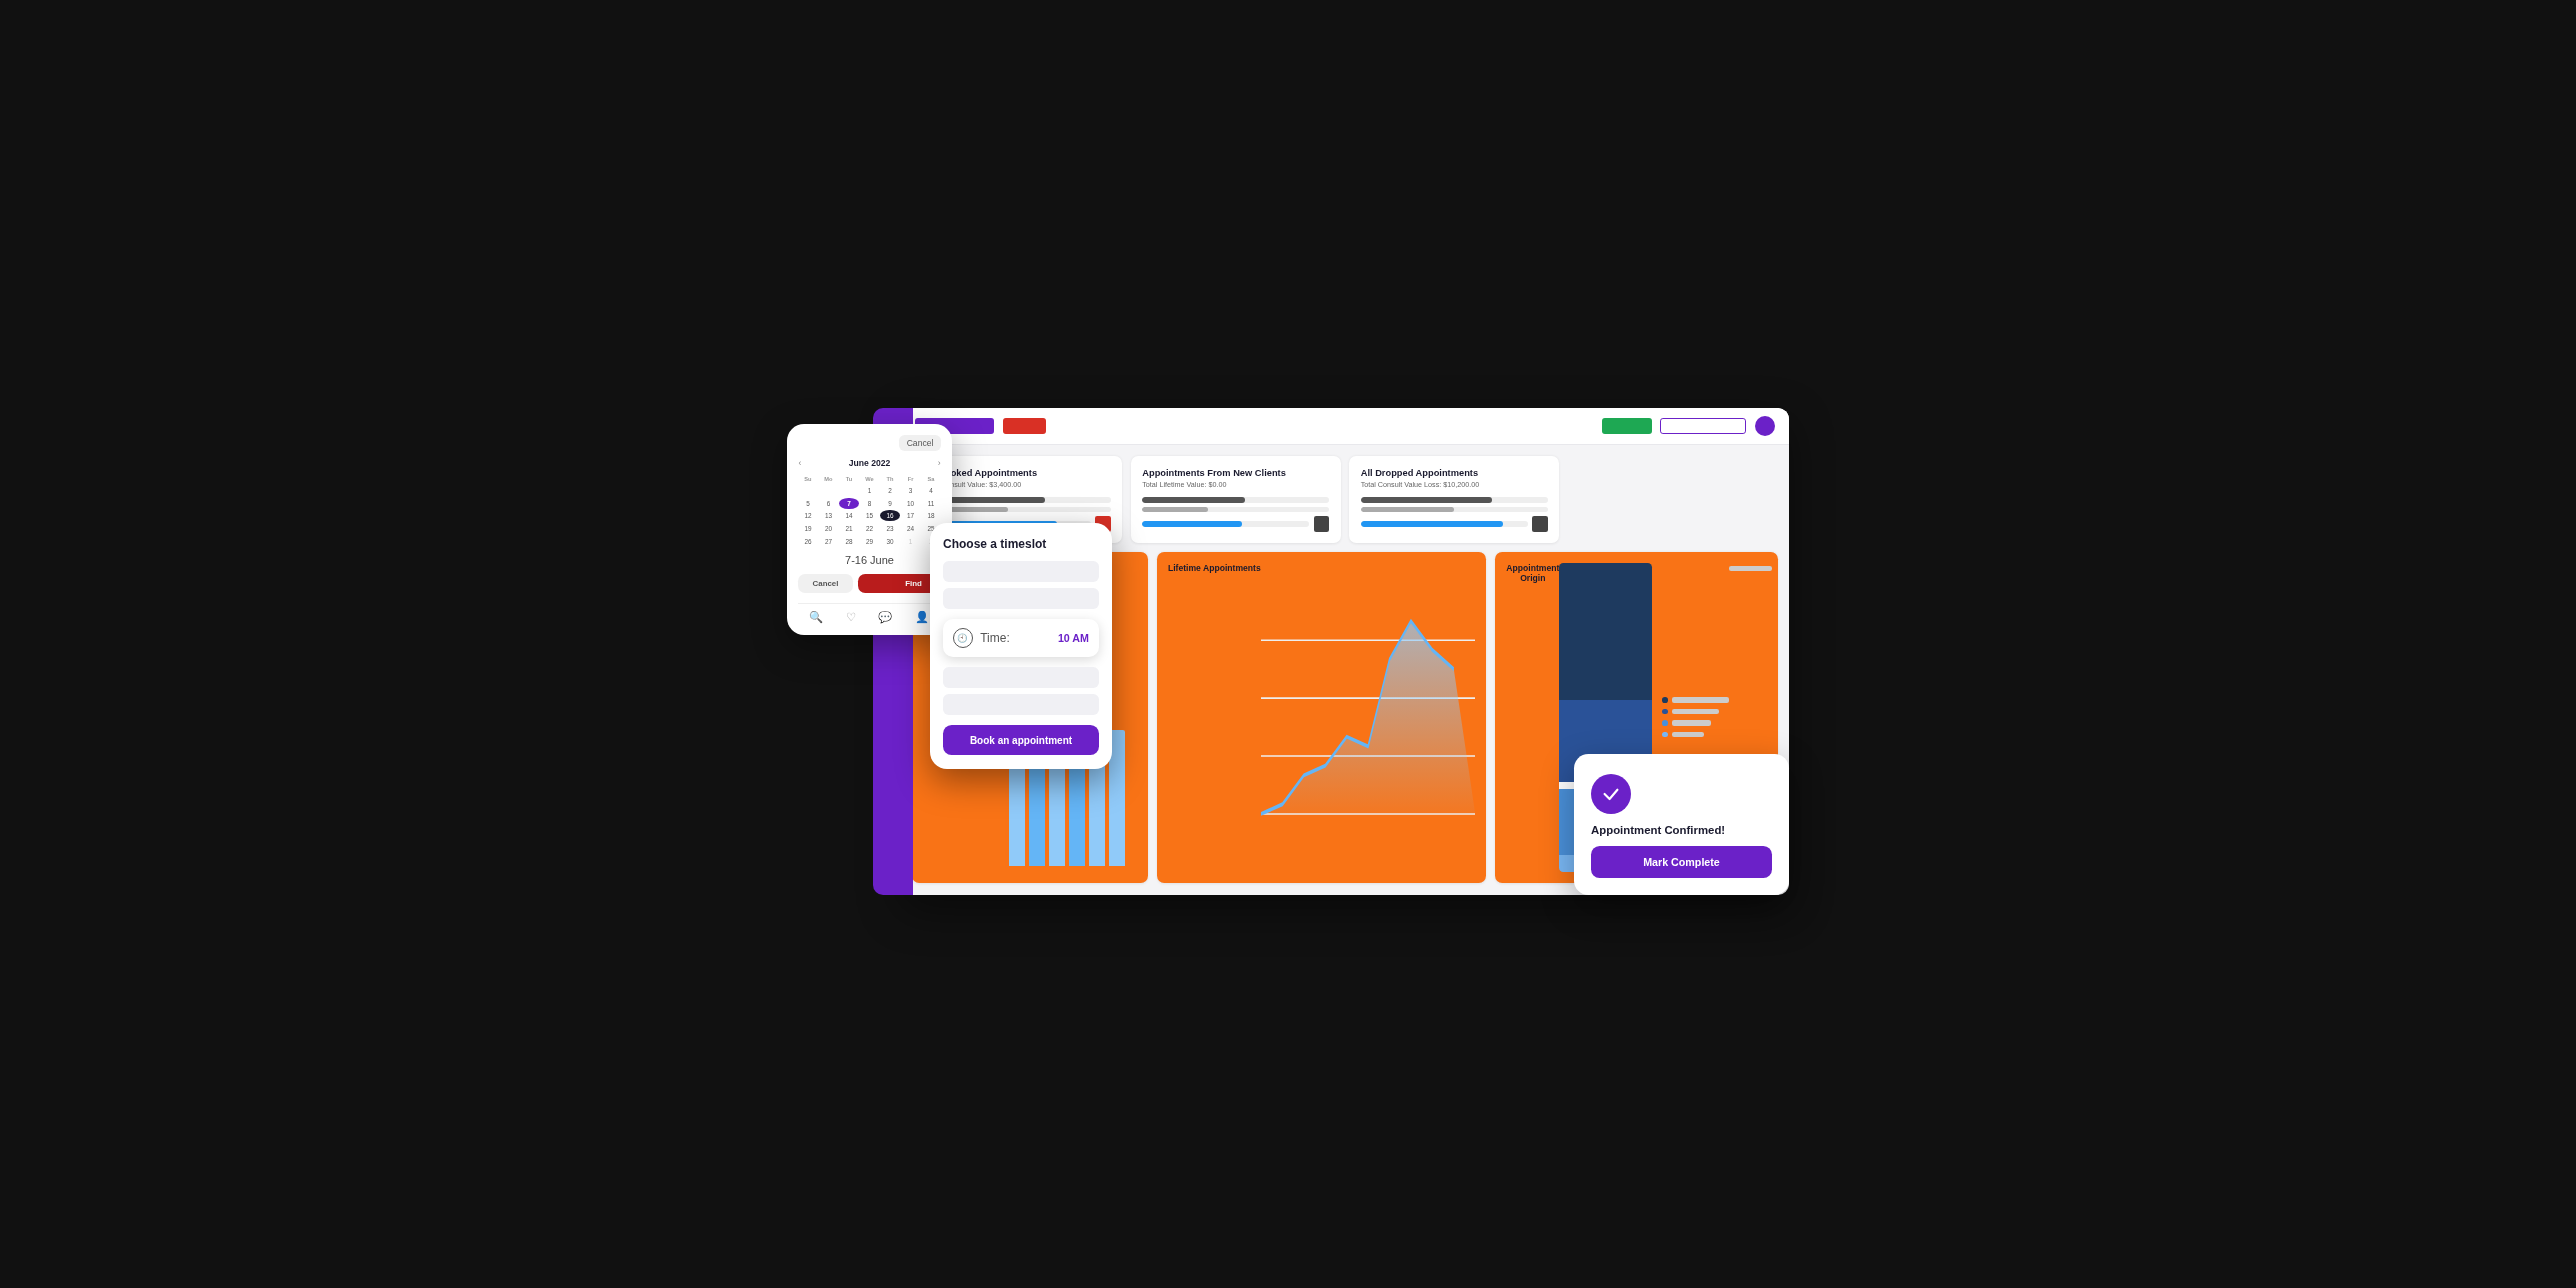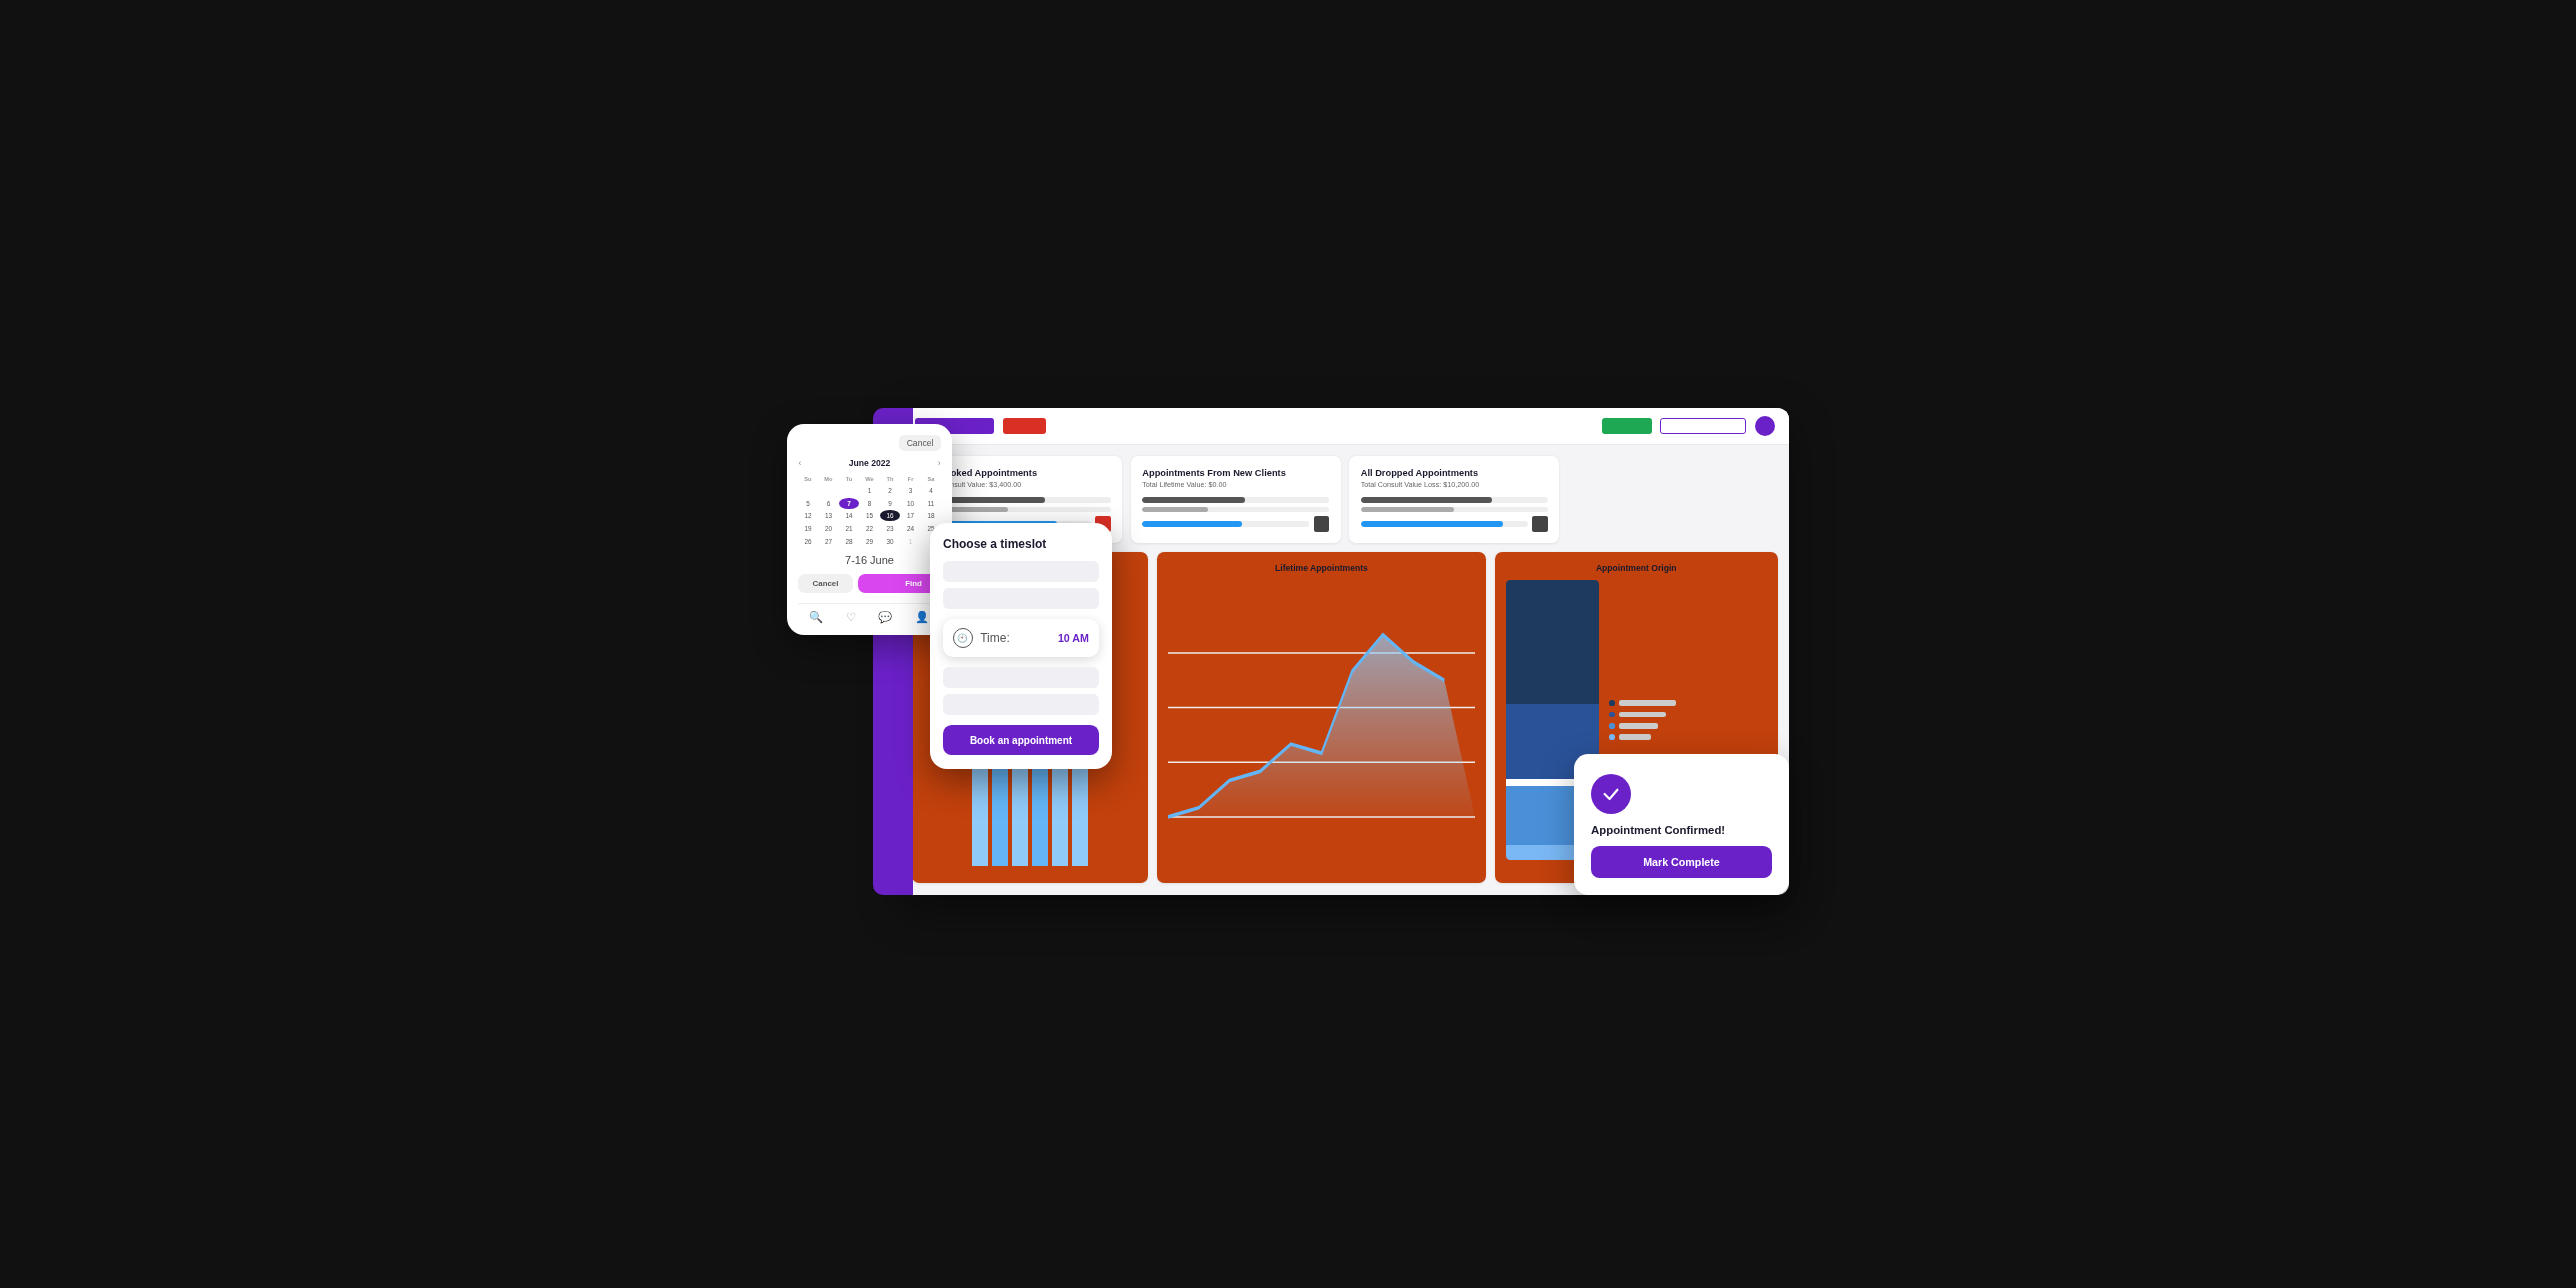--- a/index.html
+++ b/index.html
@@ -115,26 +115,26 @@
     .bar-end-box.red  { background: #d93025; }
 
     
     .chart-row {
       display: grid;
       grid-template-columns: 1fr 1.4fr 1.2fr;
       gap: 8.6px;
       flex: 1;
     }
     .chart-card {
-      background: #c2410c;
+      background: #f97316;
       border-radius: 7.2px;
       padding: 11.4px;
       box-shadow: 0 0.7px 2.9px rgba(0,0,0,.08);
       display: flex;
-      flex-direction: column;
+      flex-direction: row;
       overflow: hidden;
     }
     .chart-title {
       font-size: 8.6px;
       font-weight: 700;
       color: #1a1a2e;
       margin-bottom: 7.2px;
       text-align: center;
     }
     .chart-area { flex: 1; position: relative; }
@@ -290,21 +290,21 @@
     .cal-btn {
       flex: 1;
       border-radius: 7.2px;
       padding: 5px 0;
       font-size: 7.9px;
       font-weight: 600;
       cursor: pointer;
       border: none;
     }
     .cal-btn.cancel { background: #f0f0f0; color: #555; }
-    .cal-btn.find   { background: #d946ef; color: #fff; padding-left: 28px; }
+    .cal-btn.find   { background: #b91c1c; color: #fff; padding-left: 28px; }
     .phone-bottom-nav {
       display: flex;
       justify-content: space-around;
       padding-top: 5.7px;
       border-top: 0.7px solid #eee;
     }
     .phone-nav-icon { font-size: 11.4px; color: #999; cursor: pointer; }
     .phone-nav-icon.active { color: #6b21c8; }
 
     

